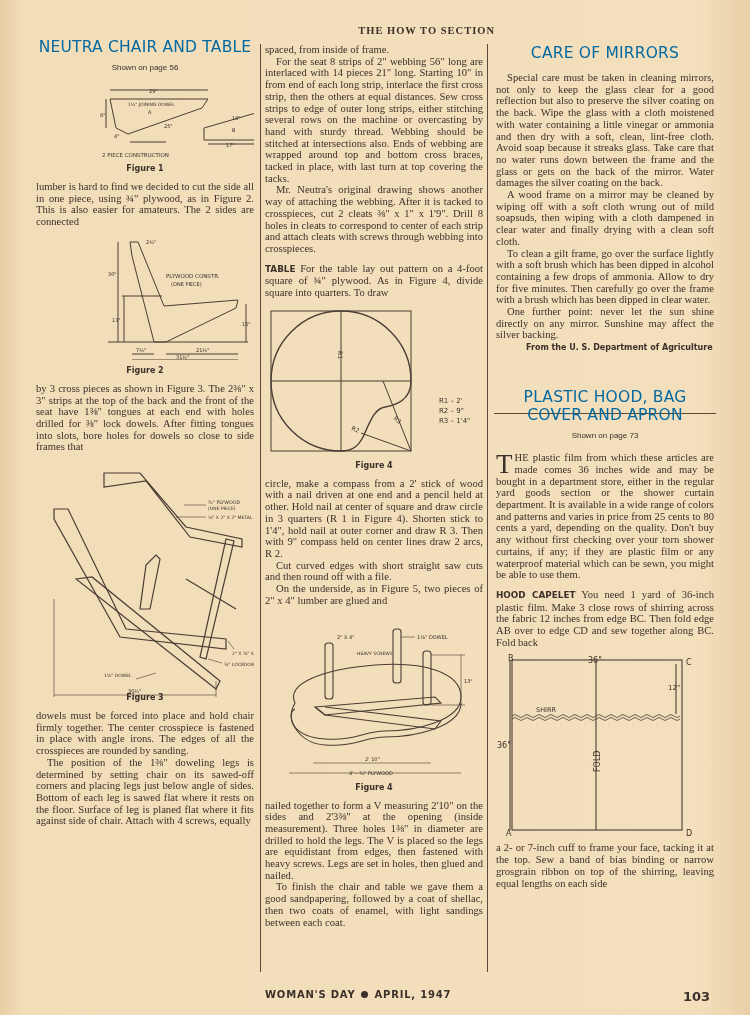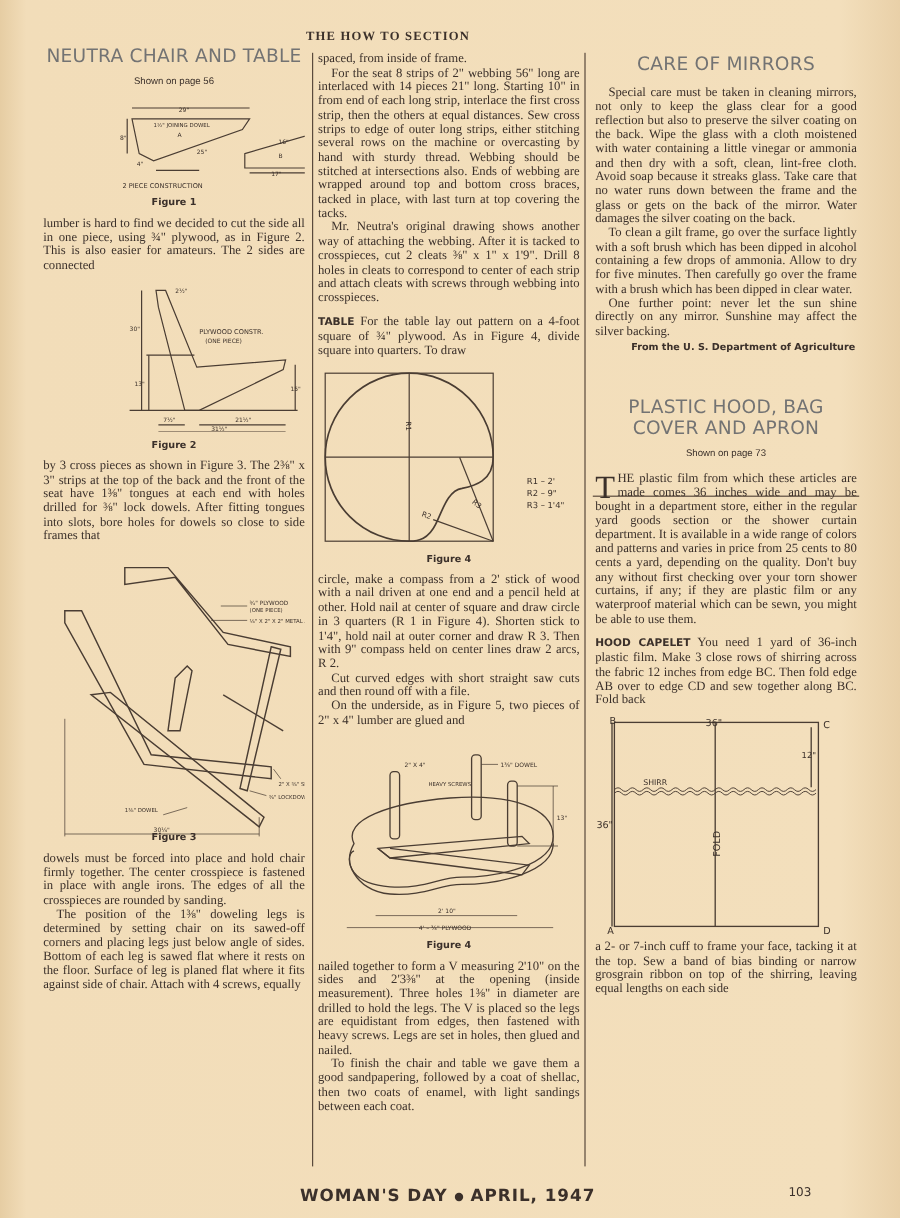--- a/index.html
+++ b/index.html
@@ -5,51 +5,51 @@
   html, body { margin:0; padding:0; }
   body {
     width:750px; height:1015px; overflow:hidden;
     background:#f1dcb8;
     background-image: linear-gradient(90deg, #e6cda3 0px, #f2ddb9 22px, #f3dfbc 700px, #e9d0a8 750px);
     font-family: "Liberation Serif", "DejaVu Serif", serif;
     color:#3b302a;
     position:relative;
   }
   .section-header {
-    position:absolute; top:25px; left:255px; width:240px; text-align:left;
+    position:absolute; top:25px; left:255px; width:240px; text-align:right;
     font-size:10.5px; font-weight:bold; letter-spacing:1px;
   }
   .col { position:absolute; }
   .col1 { left:36px; top:38px; width:218px; }
   .col2 { left:265px; top:44px; width:218px; }
   .col3 { left:496px; top:38px; width:218px; }
   .rule-v { position:absolute; width:1px; background:#5a4a3c; }
   .rule-h { position:absolute; height:1px; background:#5a4a3c; }
   h1 {
     font-family:"DejaVu Sans", "Liberation Sans", sans-serif;
-    font-weight:normal; font-size:15.5px; margin:0; text-align:center; color:#737373;
+    font-weight:normal; font-size:15.5px; margin:0; text-align:center; color:#0369a1;
     letter-spacing:0.2px; line-height:18px;
   }
   .shown { font-family:Liberation Sans, sans-serif; font-size:8px; text-align:center; margin:7px 0 12px 0; }
   p {
     margin:0; font-size:10.6px; line-height:11.7px; text-align:justify; hyphens:auto;
   }
   p.ind { text-indent:11px; }
   .lead { font-family:"DejaVu Sans", sans-serif; font-weight:bold; font-size:8.8px; }
   .fig-cap { font-family:"DejaVu Sans", sans-serif; font-weight:bold; font-size:8px; text-align:center; margin:6px 0 8px; }
   .credit { font-family:"DejaVu Sans", sans-serif; font-weight:bold; font-size:8px; margin:2px 0 0 6px;padding-left:24px; }
   .dropcap { float:left; font-size:27px; line-height:22px; margin:1px 2px 0 0; }
   svg { display:block; }
   svg text { font-family:"DejaVu Sans", sans-serif; fill:#3b302a; }
   .footer {
-    position:absolute; top:989px; left:250px; font-family:"DejaVu Sans", sans-serif;
-    font-weight:bold; font-size:14px; letter-spacing:0.8px;
+    position:absolute; top:989px; left:265px; font-family:"DejaVu Sans", sans-serif;
+    font-weight:bold; font-size:10px; letter-spacing:0.8px;
   }
   .footer .dot { display:inline-block; width:7px; height:7px; border-radius:50%; background:#3b302a; margin:0 6px; vertical-align:0px; }
-  .pagenum { position:absolute; top:989px; left:657px; font-family:"DejaVu Sans", sans-serif; font-weight:normal; font-size:10px; }
+  .pagenum { position:absolute; top:989px; left:683px; font-family:"DejaVu Sans", sans-serif; font-weight:bold; font-size:13px; }
 </style>
 </head>
 <body>
 
 <div class="section-header">THE HOW TO SECTION</div>
 
 <div class="rule-v" style="left:260px; top:44px; height:928px;"></div>
 <div class="rule-v" style="left:487px; top:44px; height:928px;"></div>
 <div class="rule-h" style="left:494px; top:413px; width:222px;"></div>
 
@@ -207,20 +207,21 @@
     <div class="fig-cap" style="margin-top:2px;">Figure 4</div>
   </div>
 
   <p>nailed together to form a V measuring 2'10" on the sides and 2'3⅜" at the opening (inside measurement). Three holes 1⅜" in diameter are drilled to hold the legs. The V is placed so the legs are equidistant from edges, then fastened with heavy screws. Legs are set in holes, then glued and nailed.</p>
   <p class="ind">To finish the chair and table we gave them a good sandpapering, followed by a coat of shellac, then two coats of enamel, with light sandings between each coat.</p>
 </div>
 
 <div class="col col3">
   <h1 style="margin:6px 0 10px;">CARE OF MIRRORS</h1>
   <p class="ind">Special care must be taken in cleaning mirrors, not only to keep the glass clear for a good reflection but also to preserve the silver coating on the back. Wipe the glass with a cloth moistened with water containing a little vinegar or ammonia and then dry with a soft, clean, lint-free cloth. Avoid soap because it streaks glass. Take care that no water runs down between the frame and the glass or gets on the back of the mirror. Water damages the silver coating on the back.</p>
+  <p class="ind">A wood frame on a mirror may be cleaned by wiping off with a soft cloth wrung out of mild soapsuds, then wiping with a cloth dampened in clear water and finally drying with a clean soft cloth.</p>
   <p class="ind">To clean a gilt frame, go over the surface lightly with a soft brush which has been dipped in alcohol containing a few drops of ammonia. Allow to dry for five minutes. Then carefully go over the frame with a brush which has been dipped in clear water.</p>
   <p class="ind">One further point: never let the sun shine directly on any mirror. Sunshine may affect the silver backing.</p>
   <div class="credit">From the U. S. Department of Agriculture</div>
 
   <h1 style="margin-top:36px; padding:0 2px;">PLASTIC HOOD, BAG COVER AND APRON</h1>
   <div class="shown">Shown on page 73</div>
   <p><span class="dropcap">T</span><span>HE plastic film from which these articles are made comes 36 inches wide and may be bought in a department store, either in the regular yard goods section or the shower curtain department. It is available in a wide range of colors and patterns and varies in price from 25 cents to 80 cents a yard, depending on the quality. Don't buy any without first checking over your torn shower curtains, if any; if they are plastic film or any waterproof material which can be sewn, you might be able to use them.</span></p>
   <p style="margin-top:8px;"><span class="lead">HOOD CAPELET</span> <span>You need 1 yard of 36-inch plastic film. Make 3 close rows of shirring across the fabric 12 inches from edge BC. Then fold edge AB over to edge CD and sew together along BC. Fold back</span></p>
 
   <div style="margin-top:6px;">

